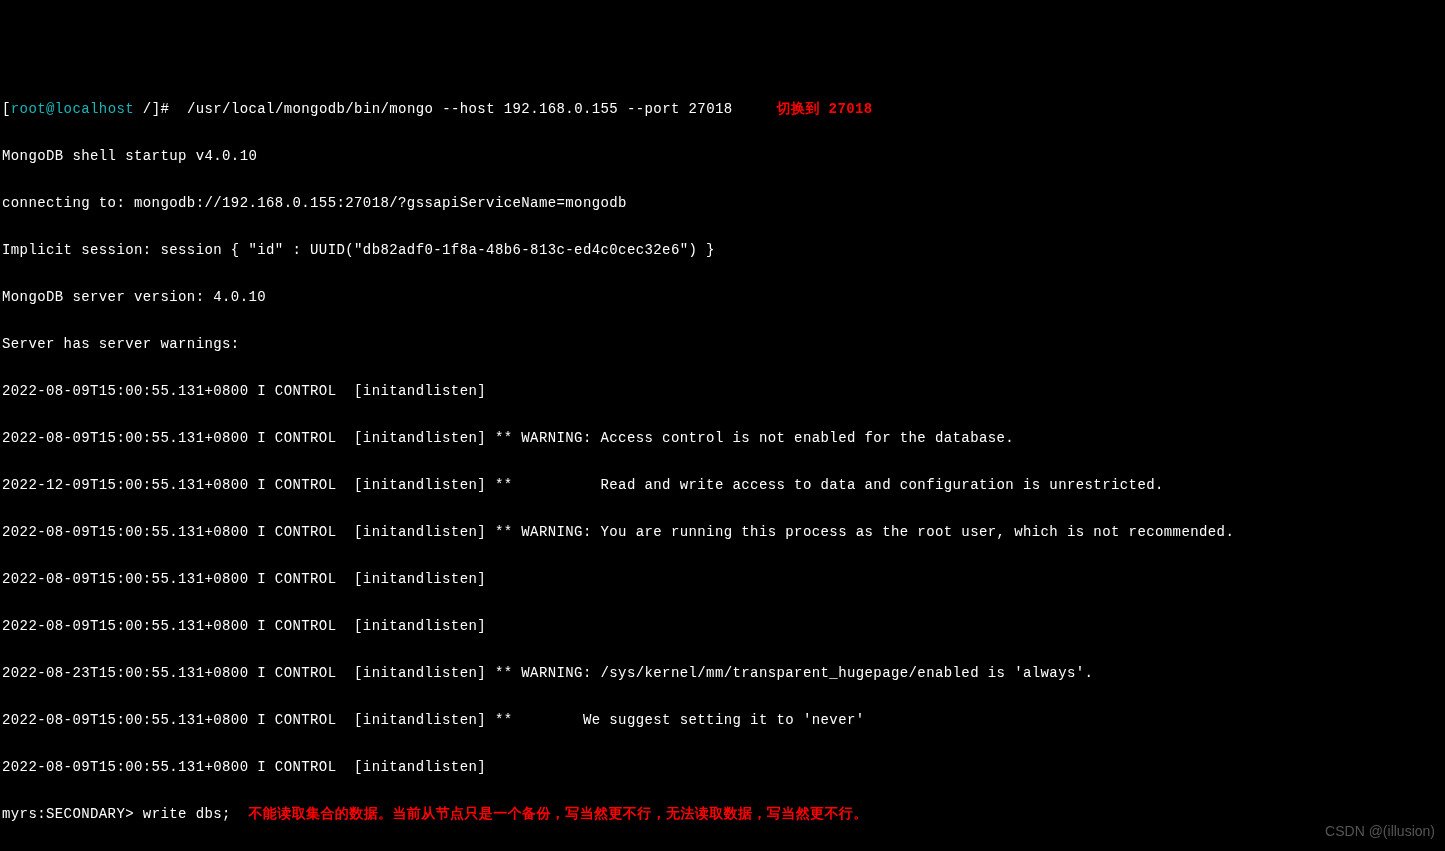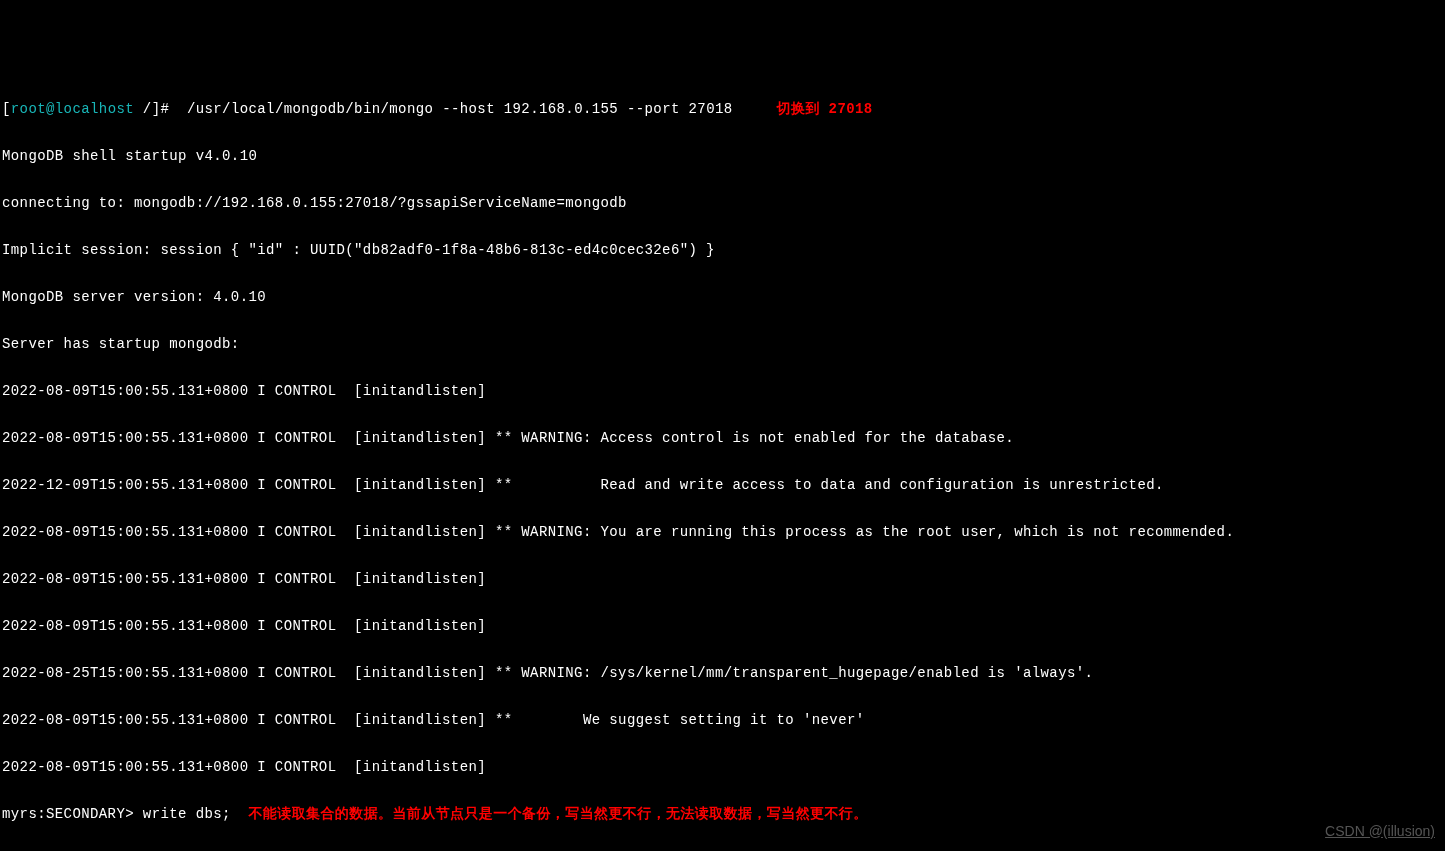--- a/index.html
+++ b/index.html
@@ -22,41 +22,40 @@
     .cyan { color: #18b6b8; }
     .watermark {
       position: absolute;
       right: 10px;
       bottom: 8px;
       color: #9a9a9a;
       font-size: 14px;
       opacity: 0.55;
       font-family: Arial, sans-serif;
       letter-spacing: 0;
-      text-decoration: underline;
     }
   </style>
 </head>
 <body>
 
 
 
 <div class="line">[<span class="cyan">root@localhost</span> <span>/</span>]#  <span>/usr/local/mongodb/bin/mongo --host 192.168.0.155 --port 27018</span>     <span class="red">切换到 27018</span></div>
 <div class="line">MongoDB shell startup v4.0.10</div>
 <div class="line">connecting to: mongodb://192.168.0.155:27018/?gssapiServiceName=mongodb</div>
 <div class="line">Implicit session: session { "id" : UUID("db82adf0-1f8a-48b6-813c-ed4c0cec32e6") }</div>
 <div class="line">MongoDB server version: 4.0.10</div>
-<div class="line">Server has startup mongodb: </div>
+<div class="line">Server has server warnings: </div>
 <div class="line">2022-08-09T15:00:55.131+0800 I CONTROL  [initandlisten] </div>
 <div class="line">2022-08-09T15:00:55.131+0800 I CONTROL  [initandlisten] ** WARNING: Access control is not enabled for the database.</div>
 <div class="line">2022-12-09T15:00:55.131+0800 I CONTROL  [initandlisten] **          Read and write access to data and configuration is unrestricted.</div>
 <div class="line">2022-08-09T15:00:55.131+0800 I CONTROL  [initandlisten] ** WARNING: You are running this process as the root user, which is not recommended.</div>
 <div class="line">2022-08-09T15:00:55.131+0800 I CONTROL  [initandlisten] </div>
 <div class="line">2022-08-09T15:00:55.131+0800 I CONTROL  [initandlisten] </div>
-<div class="line">2022-08-25T15:00:55.131+0800 I CONTROL  [initandlisten] ** WARNING: /sys/kernel/mm/transparent_hugepage/enabled is 'always'.</div>
+<div class="line">2022-08-23T15:00:55.131+0800 I CONTROL  [initandlisten] ** WARNING: /sys/kernel/mm/transparent_hugepage/enabled is 'always'.</div>
 <div class="line">2022-08-09T15:00:55.131+0800 I CONTROL  [initandlisten] **        We suggest setting it to 'never'</div>
 <div class="line">2022-08-09T15:00:55.131+0800 I CONTROL  [initandlisten] </div>
 <div class="line"><span>myrs:SECONDARY&gt; </span><span>write dbs;</span>  <span class="red">不能读取集合的数据。当前从节点只是一个备份，写当然更不行，无法读取数据，写当然更不行。</span></div>
 <div class="line">       </div>
 
 
 
 
 
 

